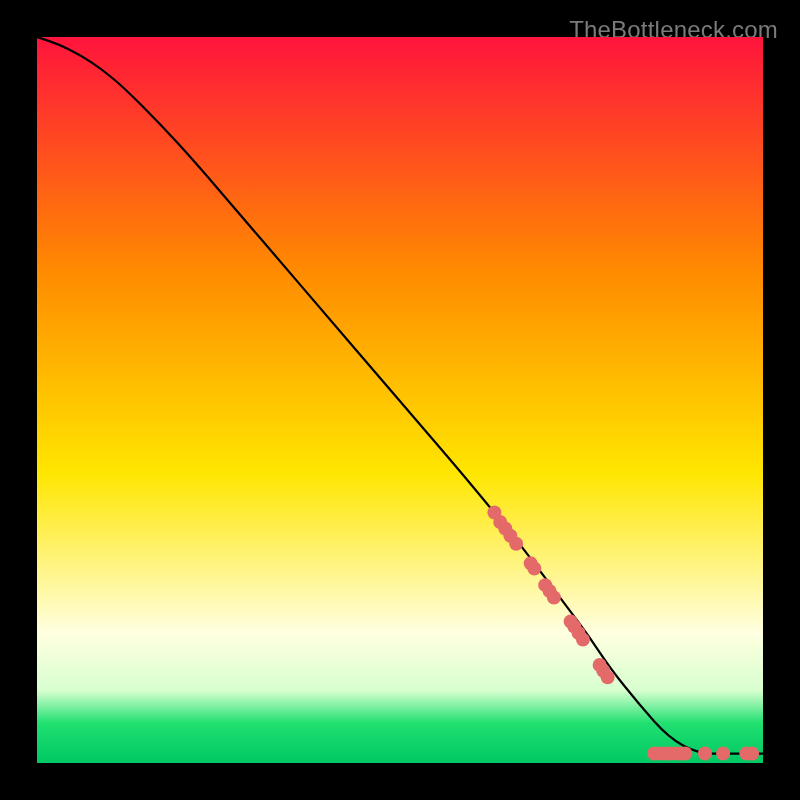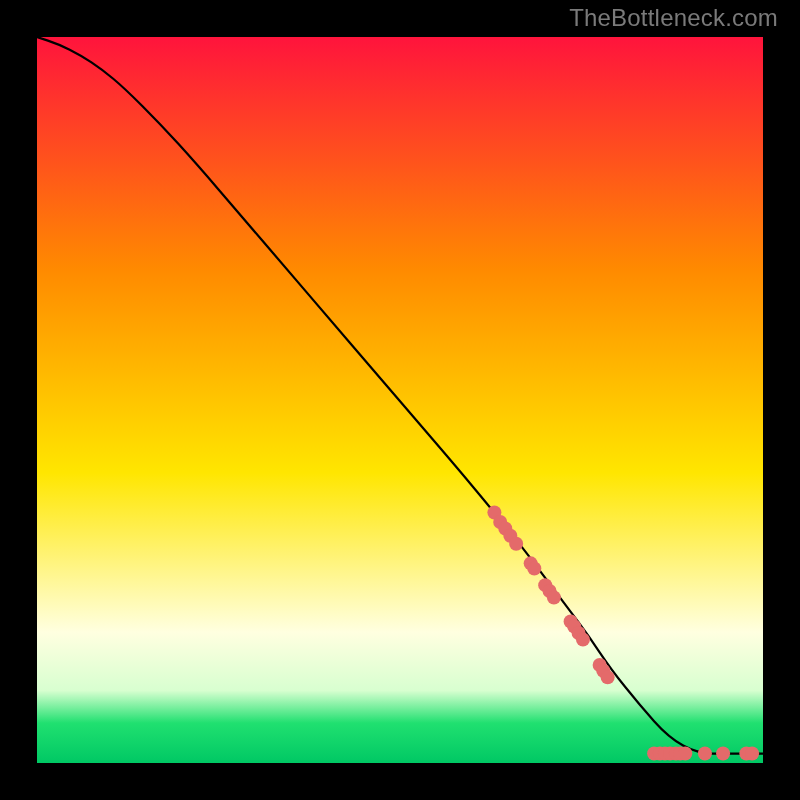--- a/index.html
+++ b/index.html
@@ -12,21 +12,21 @@
     overflow: hidden;
   }
   .wrap {
     position: relative;
     width: 800px;
     height: 800px;
     background: #000;
   }
   .attribution {
     position: absolute;
-    top: 4px;
+    top: 16px;
     right: 22px;
     color: #7a7a7a;
     font-size: 24px;
     font-weight: 500;
     letter-spacing: 0.2px;
   }
   .plot {
     position: absolute;
     left: 37px;
     top: 37px;

